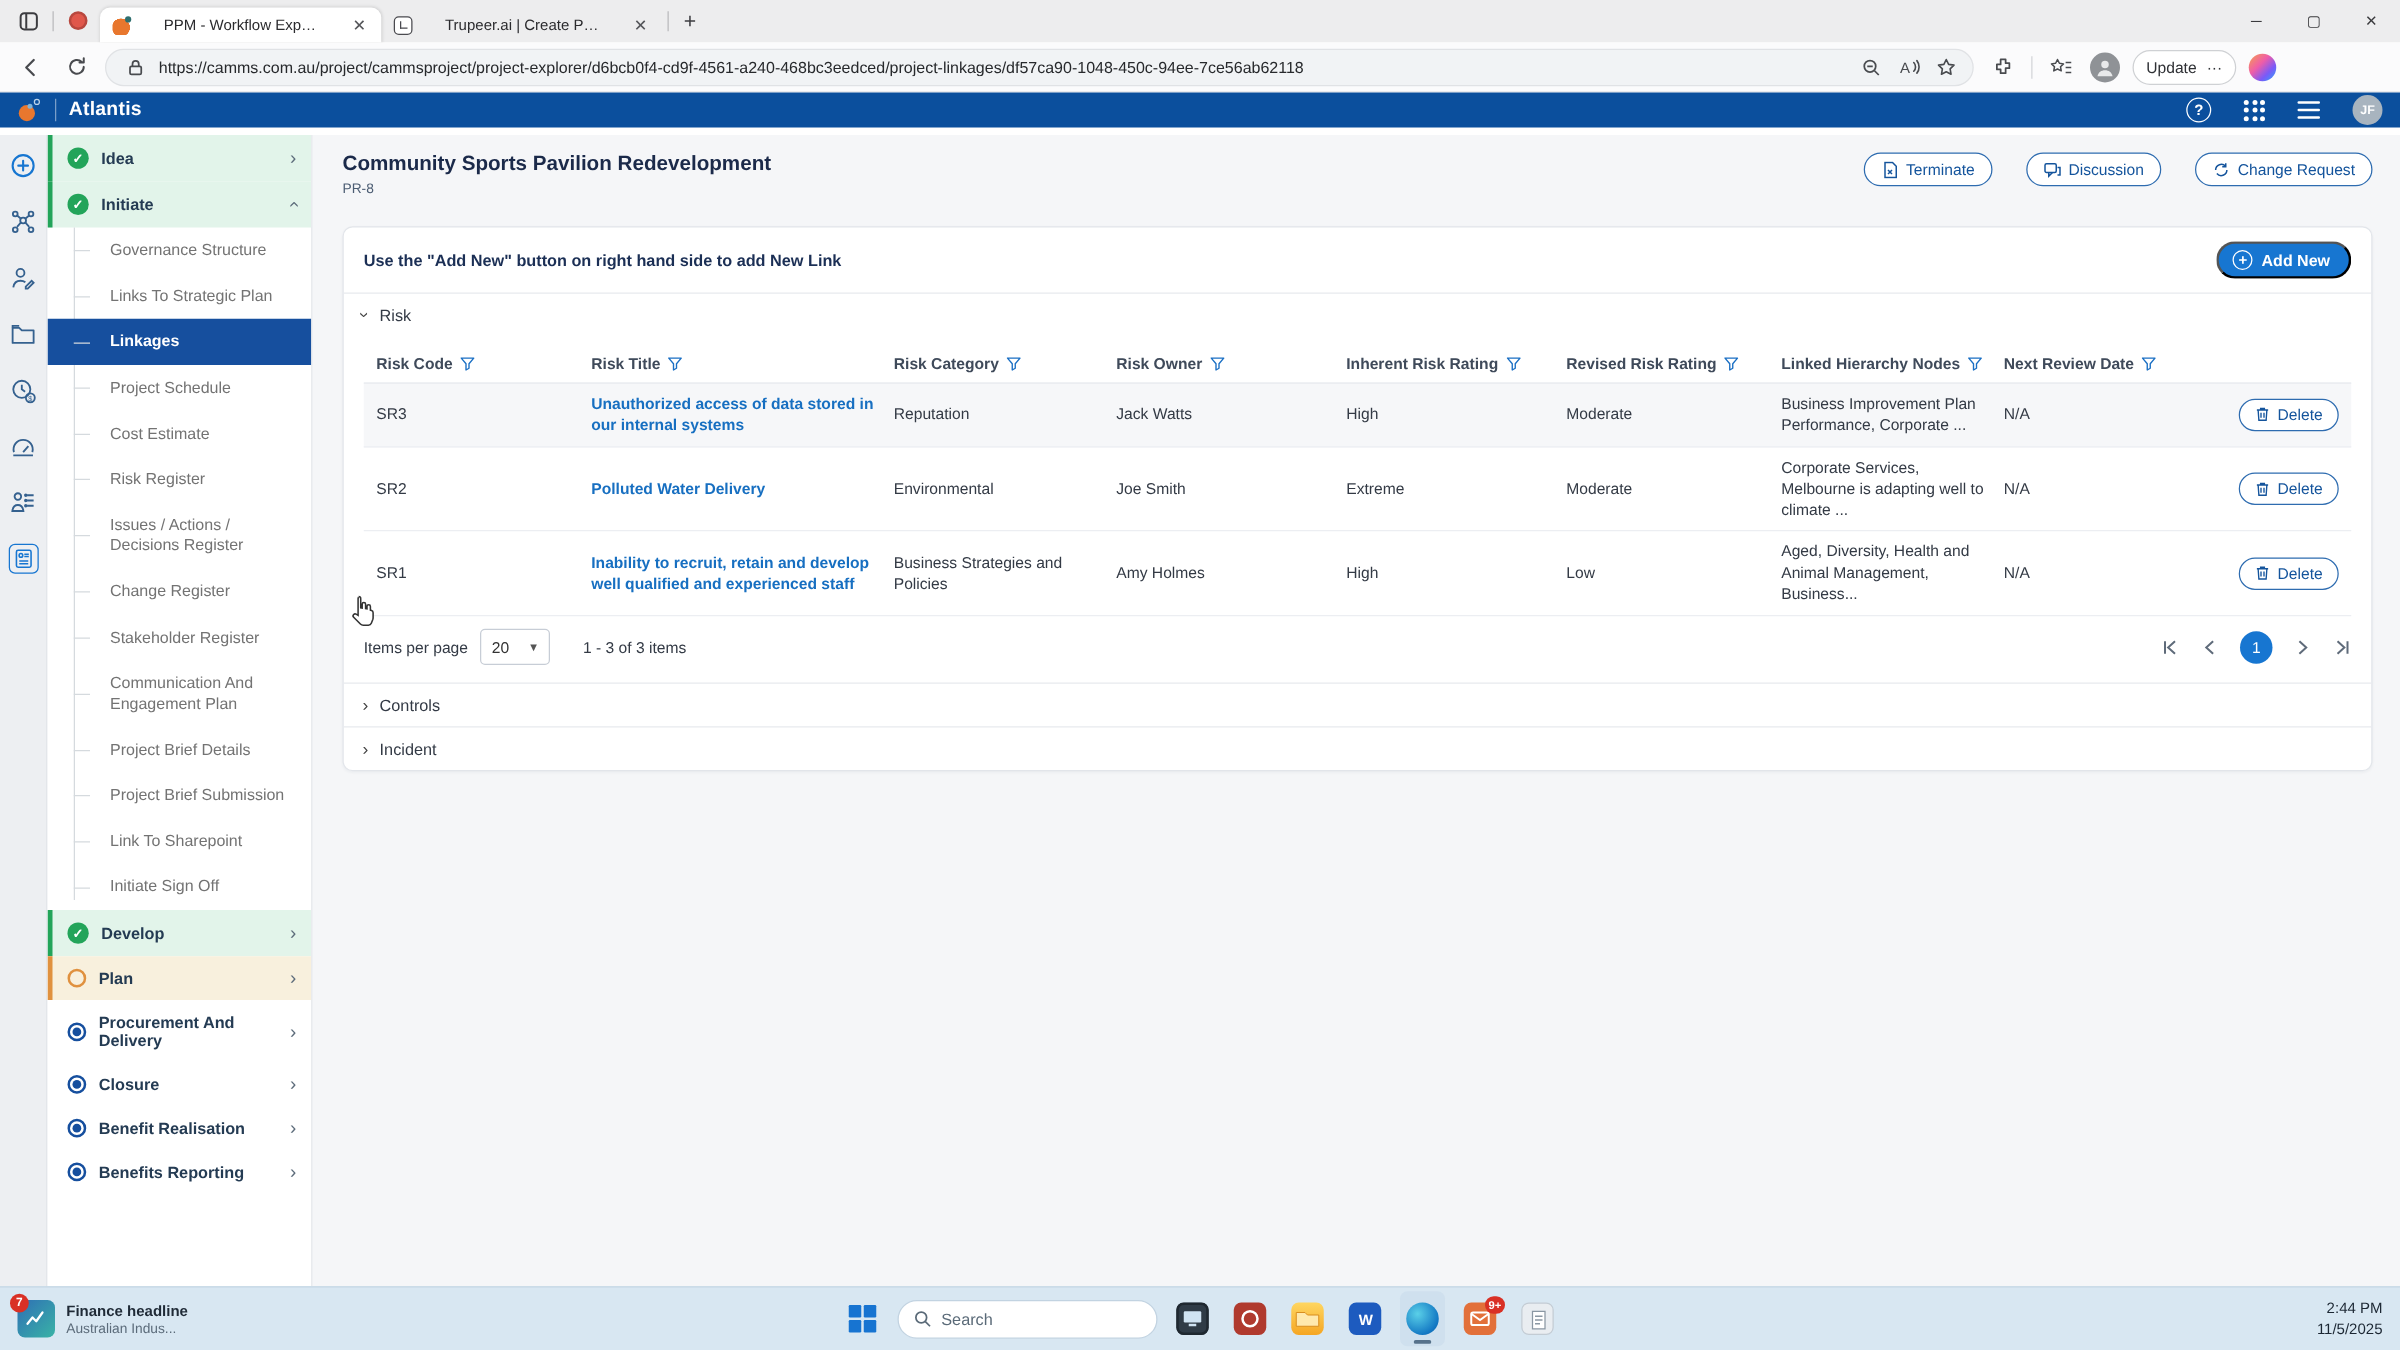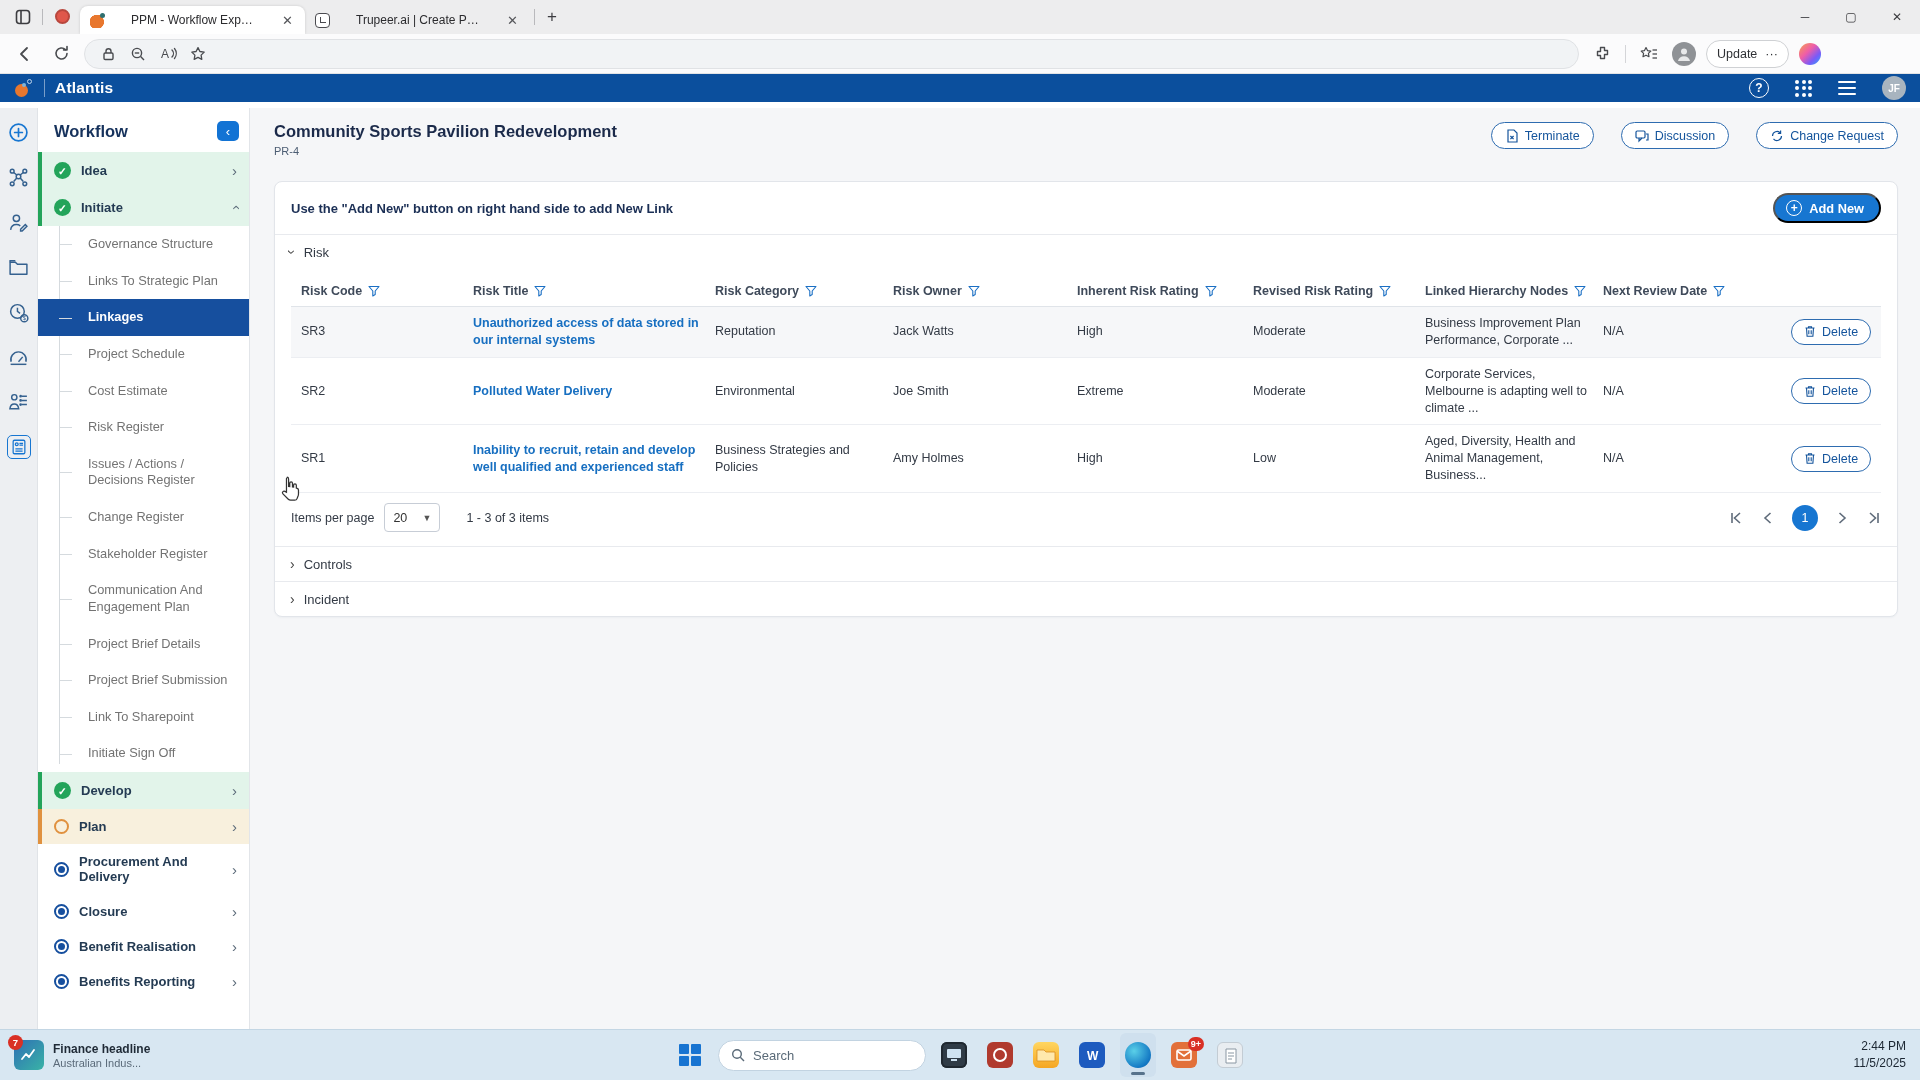--- a/index.html
+++ b/index.html
@@ -187,20 +187,21 @@
           <path d="M14 1.5v3.4h-3.4" fill="none" stroke="#494b4f" stroke-width="1.6" stroke-linecap="round" stroke-linejoin="round"></path>
         </svg>
     </div>
     <div class="addressbar">
       <span class="bar-ico">
         <svg width="13" height="14" viewBox="0 0 13 14">
             <rect x="2" y="6" width="9" height="6.5" rx="1.2" fill="none" stroke="#494b4f" stroke-width="1.4"></rect>
             <path d="M4 6V4.2a2.5 2.5 0 0 1 5 0V6" fill="none" stroke="#494b4f" stroke-width="1.4"></path>
           </svg>
       </span>
+      <span class="url">https://camms.com.au/project/cammsproject/project-explorer/d6bcb0f4-cd9f-4561-a240-468bc3eedced/project-linkages/df57ca90-1048-450c-94ee-7ce56ab62118</span>
       <span class="bar-ico">
         <svg width="16" height="16" viewBox="0 0 16 16">
             <circle cx="7" cy="7" r="4.6" fill="none" stroke="#494b4f" stroke-width="1.4"></circle>
             <line x1="10.6" y1="10.6" x2="14" y2="14" stroke="#494b4f" stroke-width="1.4"></line>
             <line x1="4.8" y1="7" x2="9.2" y2="7" stroke="#494b4f" stroke-width="1.4"></line>
           </svg>
       </span>
       <span class="bar-ico">
         <svg width="17" height="15" viewBox="0 0 17 15">
             <text x="1" y="12" font-size="12" fill="#494b4f" font-family="Liberation Sans,sans-serif">A</text>
@@ -332,24 +333,20 @@
       <div class="ric boxed">
         <svg width="18" height="18" viewBox="0 0 20 20" fill="none" stroke="#1776d1" stroke-width="1.4">
             <rect x="3.5" y="2.5" width="13" height="15" rx="1.5"></rect>
             <circle cx="7.5" cy="7" r="1.6"></circle>
             <path d="M10.5 6h4M10.5 8h4M6 12h8M6 14.5h8"></path>
           </svg>
       </div>
     </div>
 
     <div class="sidebar">
-      <div class="sb-head">
-        <span class="sb-title">Workflow</span>
-        <span class="collapse-btn">‹</span>
-      </div>
 
       <div class="phase done">
         <span class="st-check">✓</span>
         <span>Idea</span>
         <span class="chev">›</span>
       </div>
       <div class="phase done">
         <span class="st-check">✓</span>
         <span>Initiate</span>
         <span class="chev up">›</span>
@@ -410,21 +407,21 @@
           </span>
         <span>Benefits Reporting</span>
         <span class="chev">›</span>
       </div>
     </div>
 
     <div class="main">
       <div class="main-head">
         <div>
           <div class="pg-title">Community Sports Pavilion Redevelopment</div>
-          <div class="pg-code">PR-4</div>
+          <div class="pg-code">PR-8</div>
         </div>
         <div class="head-actions">
           <button class="pill-btn">
             <svg width="14" height="14" viewBox="0 0 14 14">
                 <path d="M3 1h6l3 3v9H3z" fill="none" stroke="#14549c" stroke-width="1.2"></path>
                 <path d="M5.4 7l3.2 3.2M8.6 7l-3.2 3.2" stroke="#14549c" stroke-width="1.2"></path>
               </svg>
             <span>Terminate</span>
           </button>
           <button class="pill-btn">

